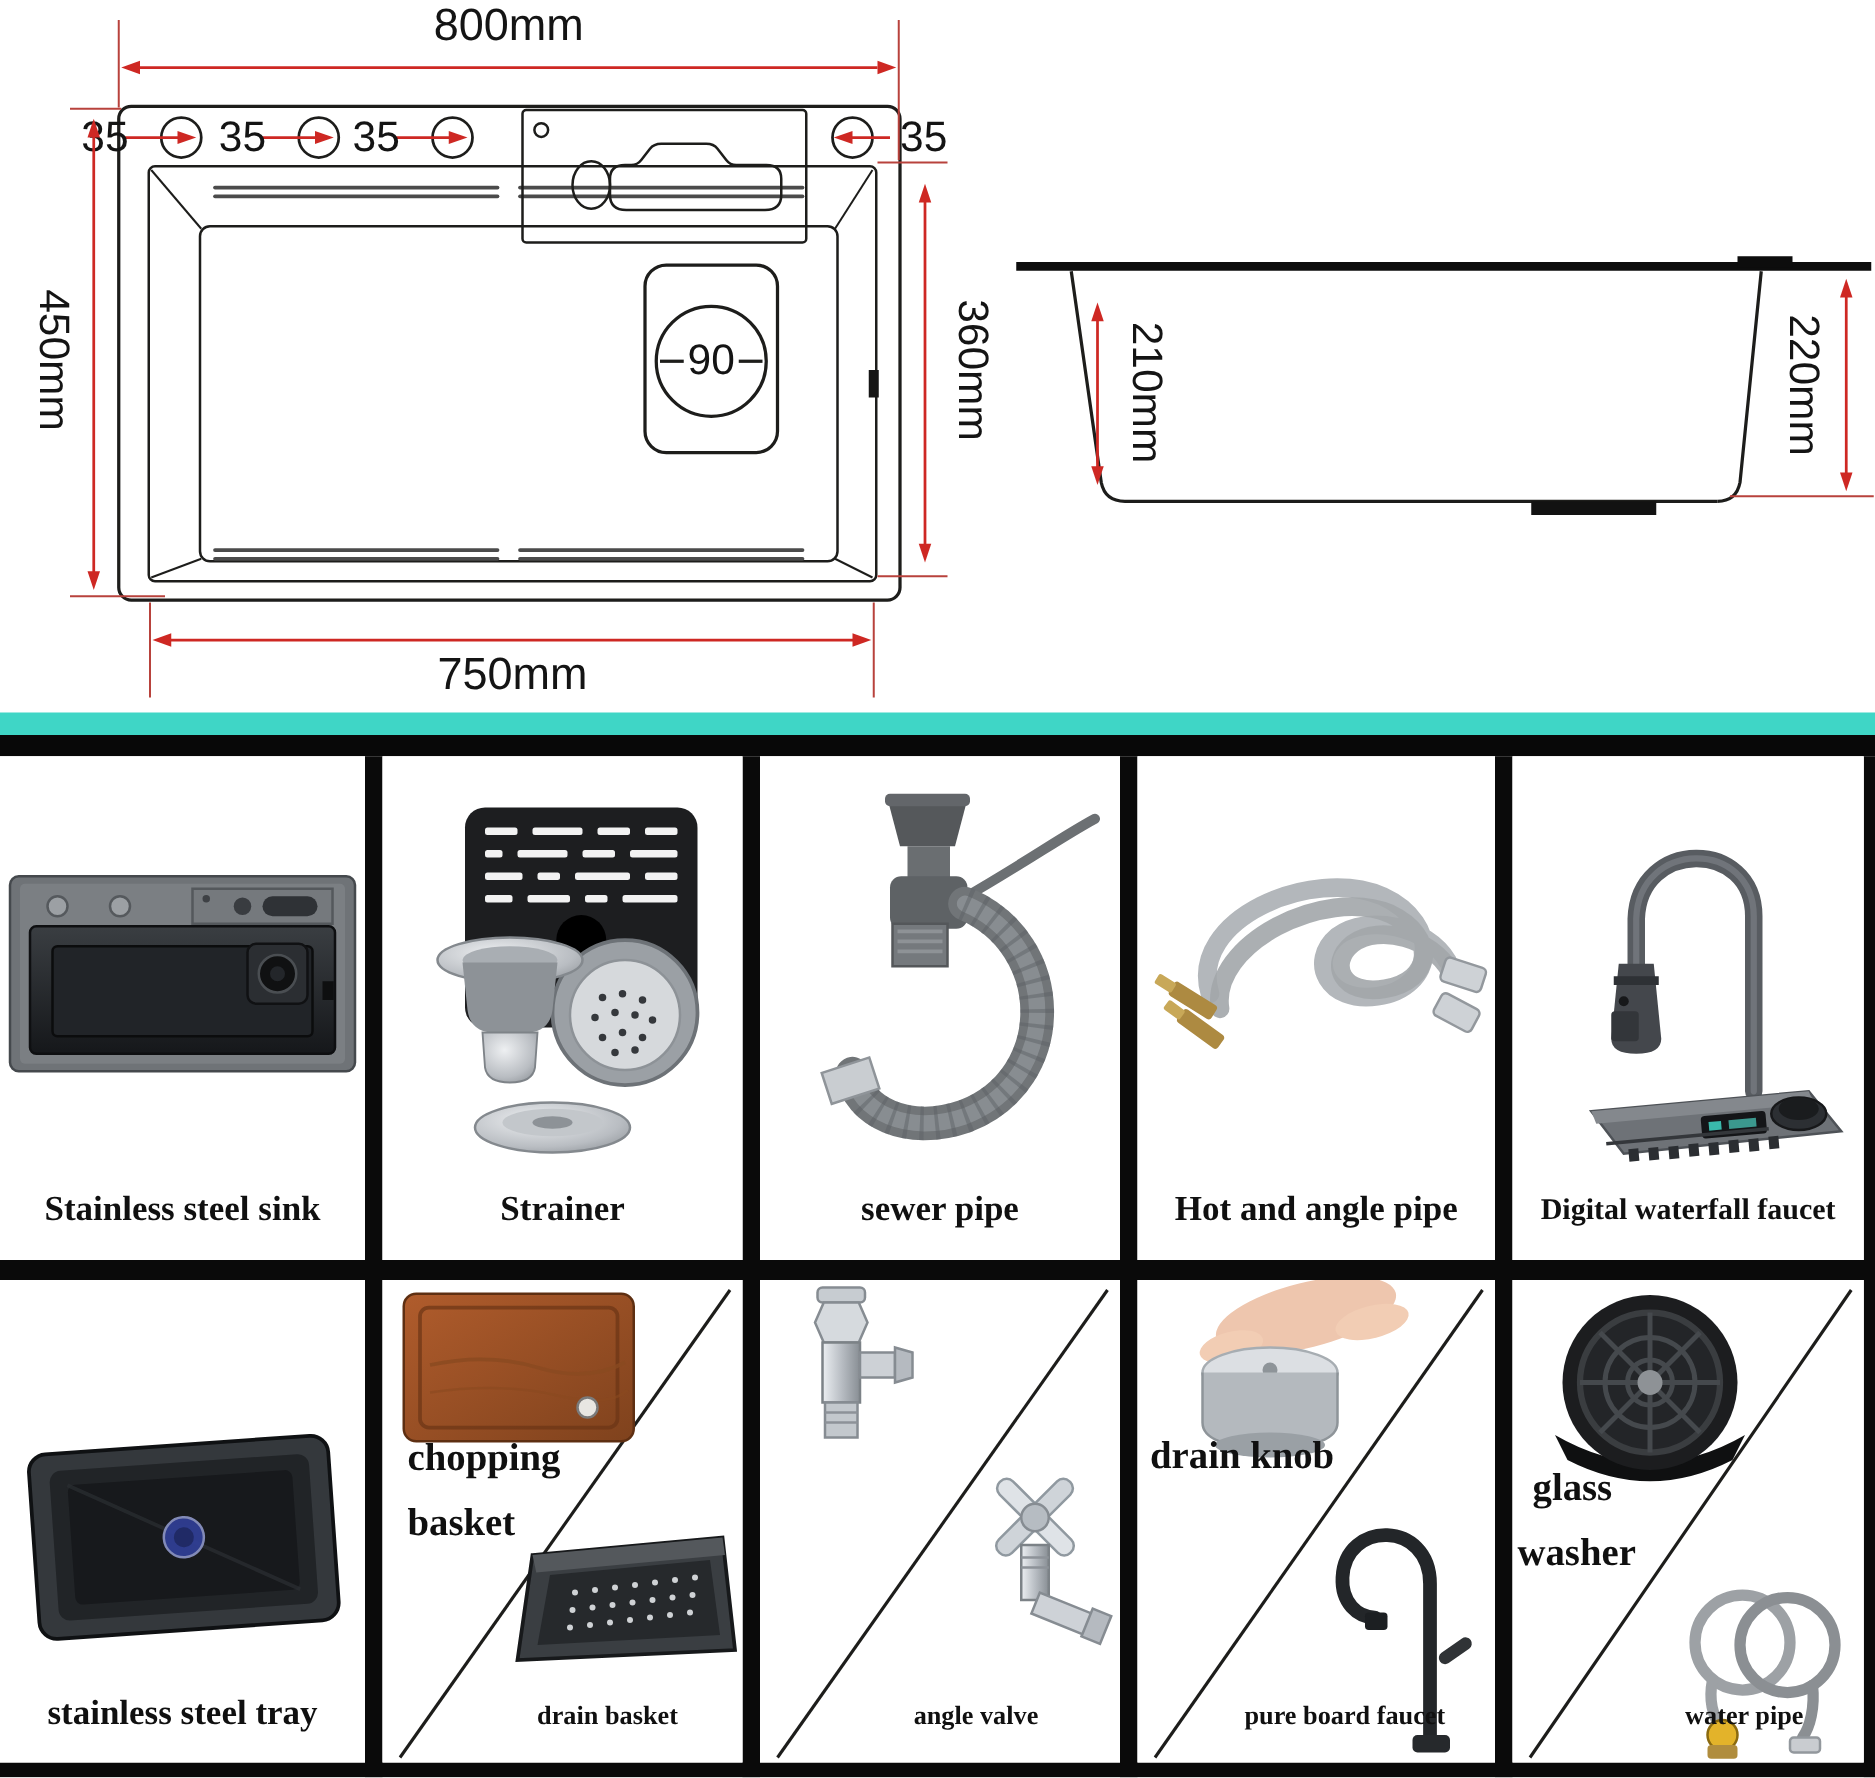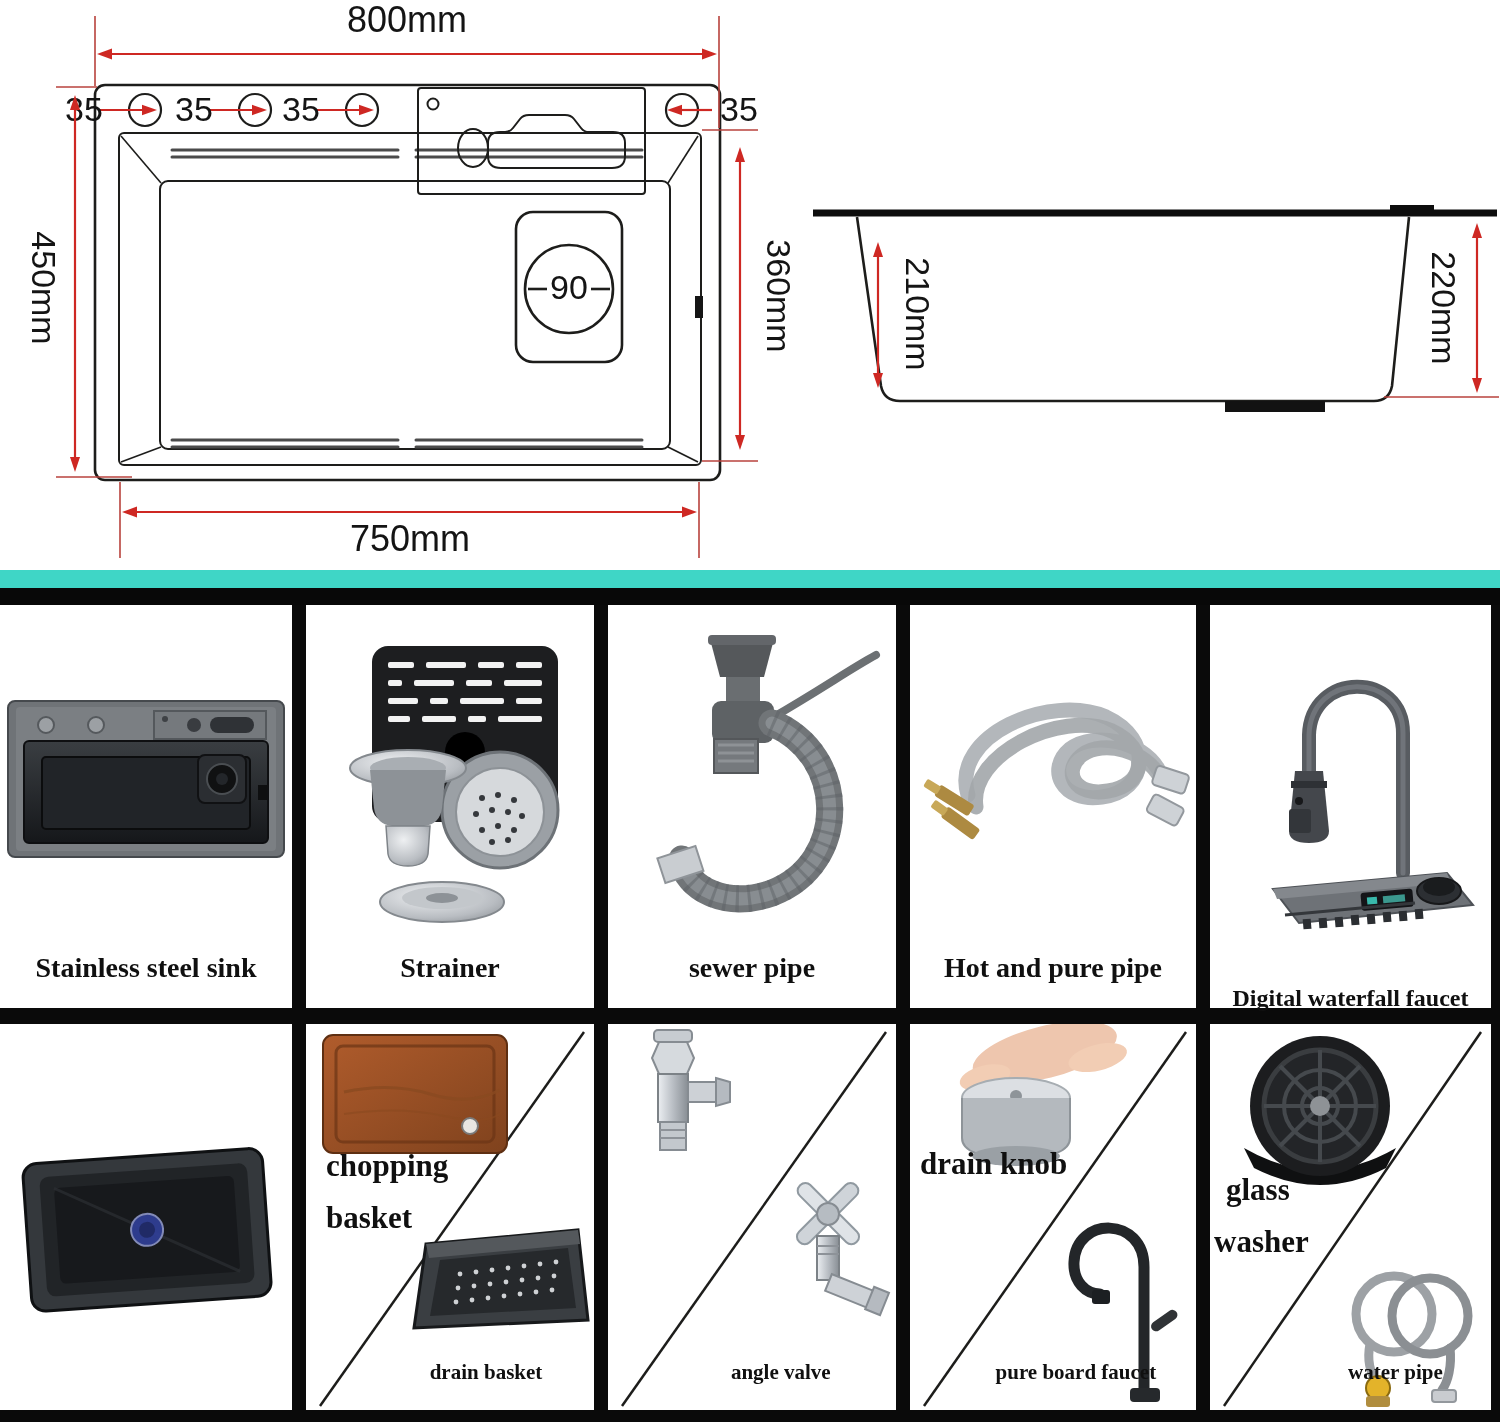--- a/index.html
+++ b/index.html
@@ -14,21 +14,21 @@
   .rfill{fill:#ce2823;}
   .blk{stroke:#1d1d1b;fill:none;}
   .teal-bar{position:absolute;left:0;top:570px;width:1500px;height:18px;}
   .black-bar{position:absolute;left:0;top:588px;width:1500px;height:17px;background:#080808;}
   .vdiv{position:absolute;top:605px;height:817px;width:14px;background:#0a0a0a;}
   .hdiv{position:absolute;left:0;width:1500px;background:#0a0a0a;}
   .cell{position:absolute;background:#ffffff;}
   .lbl{position:absolute;color:#101010;font-weight:bold;white-space:nowrap;}
   .lbl.center{left:0;width:100%;text-align:center;}
   .r1{font-size:28px;}
-  .r1s{font-size:24px;margin-top:30px;}
+  .r1s{font-size:24px;}
   .r2b{font-size:21px;}
   .r2t{font-size:31px;}
   .diag{position:absolute;left:0;top:0;width:100%;height:100%;}
 </style>
 </head>
 <body>
 
 <div id="stage">
 
   <svg class="abs" style="left:0;top:0" width="1500" height="570" viewBox="0 0 1500 570">
@@ -289,21 +289,21 @@
         <rect x="30" y="158" width="40" height="13" rx="3" fill="#ad8a41"></rect>
         <rect x="16" y="160" width="16" height="9" rx="2" fill="#c8a858"></rect>
       </g>
       <g transform="rotate(18 252 112)">
         <rect x="244" y="102" width="34" height="20" rx="4" fill="#ced2d6" stroke="#93989d" stroke-width="2"></rect>
       </g>
       <g transform="rotate(28 250 140)">
         <rect x="240" y="132" width="34" height="20" rx="4" fill="#ced2d6" stroke="#93989d" stroke-width="2"></rect>
       </g>
     </svg>
-    <div class="lbl center r1" style="top:347px">Hot and pure pipe</div>
+    <div class="lbl center r1" style="top:347px">Hot and angle pipe</div>
   </div>
 
   <div class="cell" style="left:1210px;top:605px;width:281px;height:403px">
     <svg class="abs" style="left:5px;top:18px" width="270" height="325" viewBox="0 0 270 325">
       <path d="M188,250 L188,110 C188,48 96,48 94,112 L94,148" stroke="#585c61" stroke-width="14" fill="none" stroke-linecap="round"></path>
       <path d="M188,250 L188,110 C188,48 96,48 94,112 L94,148" stroke="#7b7f84" stroke-width="5" fill="none" stroke-linecap="round" opacity="0.7"></path>
       <path d="M80,148 L108,148 L114,208 Q114,220 94,220 Q74,220 74,208 Z" fill="#44474c"></path>
       <rect x="76" y="158" width="36" height="7" fill="#2e3135"></rect>
       <circle cx="84" cy="178" r="4" fill="#17181a"></circle>
       <rect x="74" y="186" width="22" height="24" rx="3" fill="#33363a"></rect>
@@ -337,20 +337,21 @@
     <svg class="abs" style="left:5px;top:90px" width="282" height="235" viewBox="0 0 282 235">
       <g transform="rotate(-4 140 115)">
         <rect x="22" y="42" width="240" height="148" rx="14" fill="#34383c" stroke="#0f1113" stroke-width="3"></rect>
         <rect x="38" y="56" width="208" height="120" rx="9" fill="#212427"></rect>
         <rect x="52" y="68" width="180" height="96" rx="6" fill="#17191c"></rect>
         <line x1="52" y1="68" x2="232" y2="164" stroke="#2c2f33" stroke-width="3" opacity="0.7"></line>
         <circle cx="142" cy="116" r="16" fill="#31409a" opacity="0.9" stroke="#8e97c8" stroke-width="2"></circle>
         <circle cx="142" cy="116" r="8" fill="#202a66"></circle>
       </g>
     </svg>
+    <div class="lbl center r1" style="top:331px">stainless steel tray</div>
   </div>
 
   <div class="cell" style="left:306px;top:1024px;width:288px;height:386px">
     <svg class="diag" viewBox="0 0 288 386" preserveAspectRatio="none">
       <line x1="14" y1="382" x2="278" y2="8" stroke="#1d1d1b" stroke-width="2.5"></line>
     </svg>
     <svg class="abs" style="left:14px;top:8px" width="192" height="126" viewBox="0 0 192 126">
       <defs>
         <linearGradient id="woodG" x1="0" y1="0" x2="1" y2="1">
           <stop offset="0" stop-color="#b05c2c"></stop>

